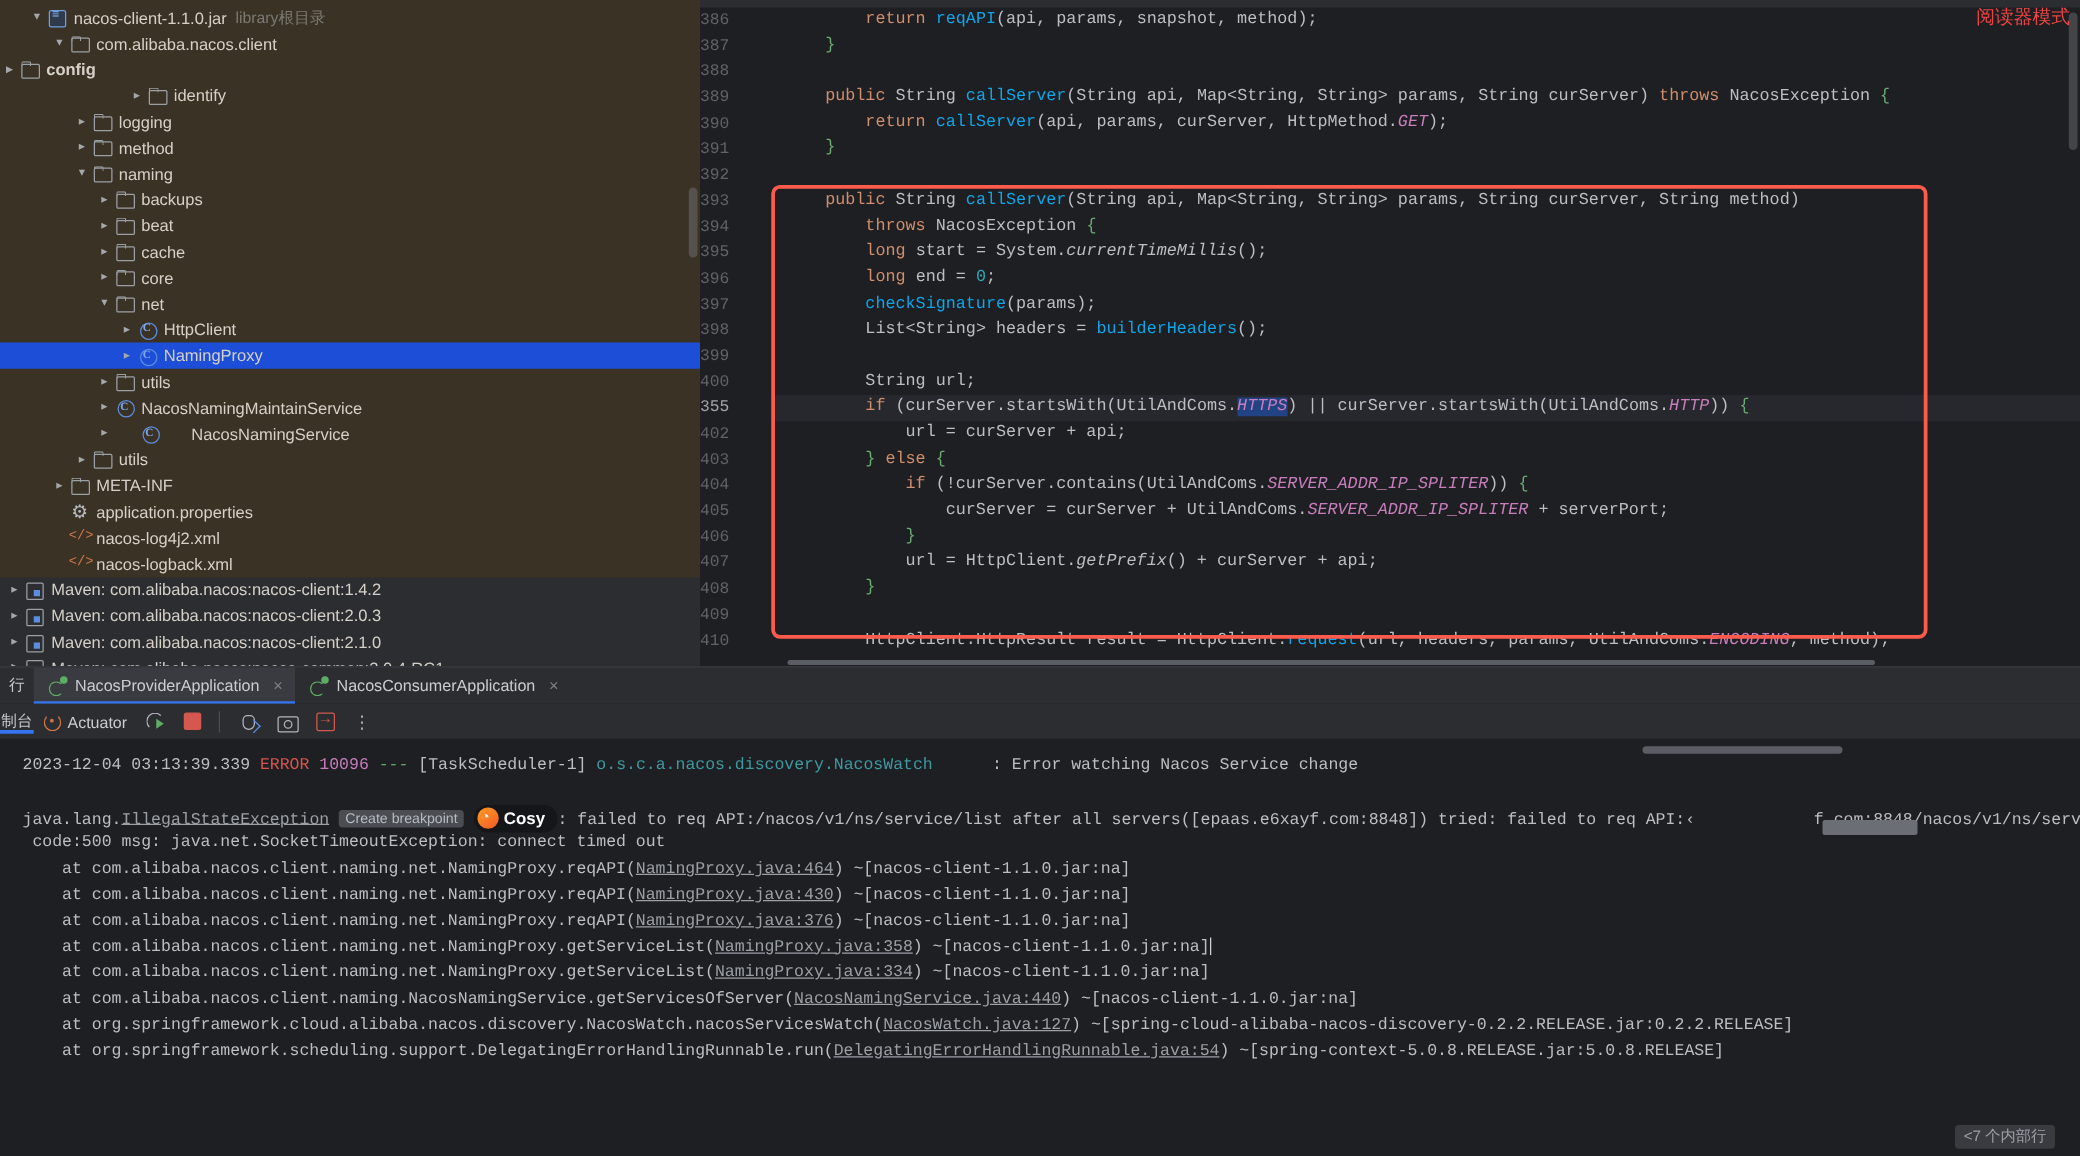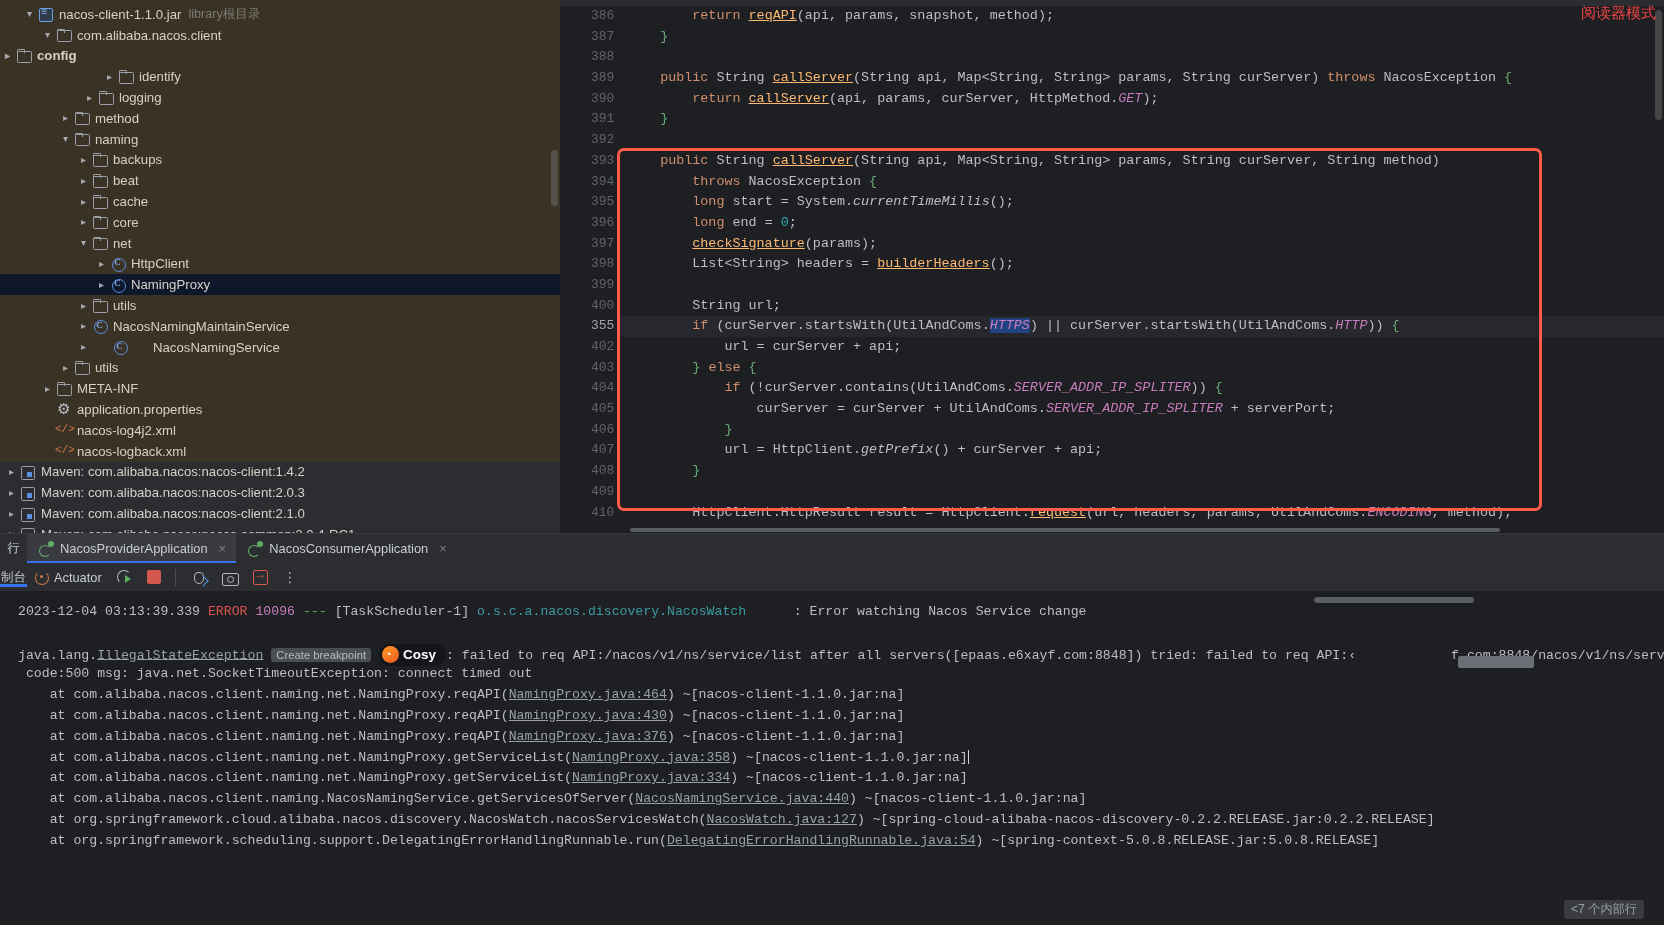--- a/index.html
+++ b/index.html
@@ -36,21 +36,21 @@
   }
   .tree-row {
     display: flex;
     align-items: center;
     height: 20.8px;
     font-size: 13.2px;
     color: #d6d1c8;
     white-space: nowrap;
     padding-right: 6px;
   }
-  .tree-row.selected { background: #0f172a; }
+  .tree-row.selected { background: #1d4ed8; }
   .tree-row.maven-row { background: #2b2d30; color: #d6d1c8; }
   .arrow {
     width: 15px; flex: 0 0 15px;
     text-align: center;
     color: #a4a7ab;
     font-size: 10px;
     line-height: 1;
     display: inline-block;
   }
   .arrow.down::before { content: "\25BE"; }
@@ -140,21 +140,20 @@
   .reader-label {
     position: absolute;
     right: 8px; top: 4px;
     color: #ef4444;
     font-size: 15px;
     z-index: 6;
   }
   .gutter {
     position: absolute;
     left: 0; top: 6px; width: 60px; bottom: 0;
-    padding-left: 31px;
   }
   .gutter-num {
     height: 20.7px; line-height: 20.7px;
     color: #606366; font-size: 13px;
     font-family: "Liberation Mono", monospace;
     padding-right: 9px;
   }
   .gutter-num.cur { color: #a1a3a6; }
   .code-area {
     position: absolute;
@@ -164,21 +163,21 @@
   .code-line {
     height: 20.7px; line-height: 20.7px;
     font-family: "Liberation Mono", monospace;
     font-size: 13.4px;
     white-space: pre;
     color: #bcbec4;
     padding-left: 8px;
   }
   .code-line.hl { background: #26282e; }
   .k  { color: #cf8e6d; }           
-  .fn { color: #fdba74; text-decoration: underline; }           
+  .fn { color: #0ea5e9; }           
   .ty { color: #bcbec4; }
   .num{ color: #2aacb8; }
   .st { color: #6aab73; }
   .cst{ color: #c77dbb; font-style: italic; }  
   .mi { color: #bcbec4; font-style: italic; }  
   .sel{ background: #214283; color: #c77dbb; font-style: italic; }
 
   .red-box {
     position: absolute;
     left: 57px; top: 148px;
@@ -414,21 +413,21 @@
           <div class="tree-row" style=" font-weight: bold;">
             <span class="arrow right"></span>
             <span class="ico ico-folder"></span>
             <span>config</span>
           </div>
           <div class="tree-row" style="padding-left: 58px; margin-left: 44px;">
             <span class="arrow right"></span>
             <span class="ico ico-folder"></span>
             <span>identify</span>
           </div>
-          <div class="tree-row" style="padding-left: 82px;">
+          <div class="tree-row" style="padding-left: 58px;">
             <span class="arrow right"></span>
             <span class="ico ico-folder"></span>
             <span>logging</span>
           </div>
           <div class="tree-row" style="padding-left: 58px;">
             <span class="arrow right"></span>
             <span class="ico ico-folder"></span>
             <span>method</span>
           </div>
           <div class="tree-row" style="padding-left: 58px;">

